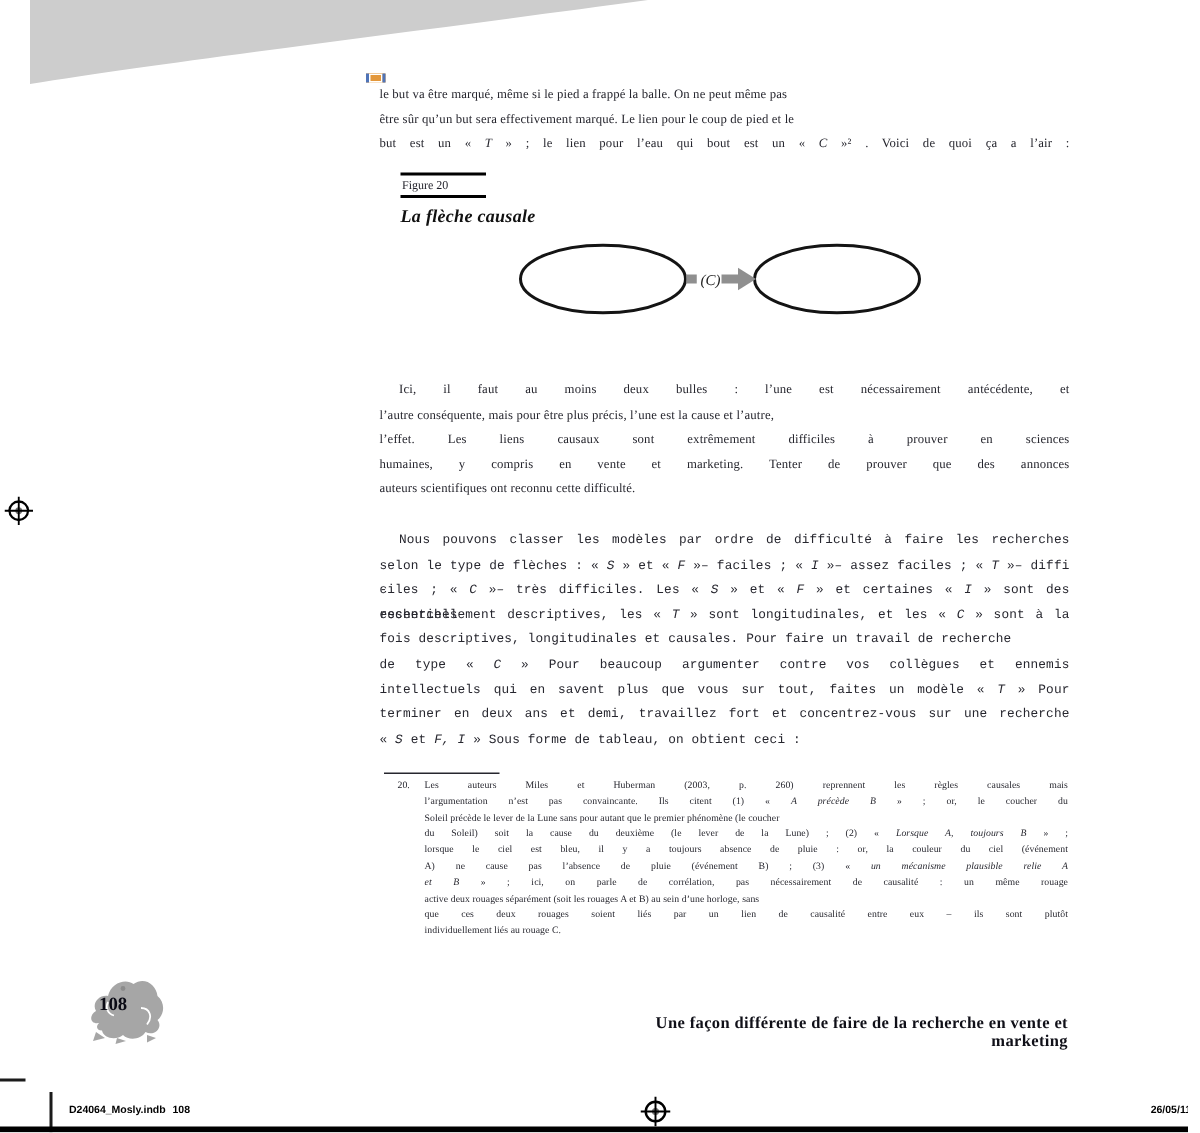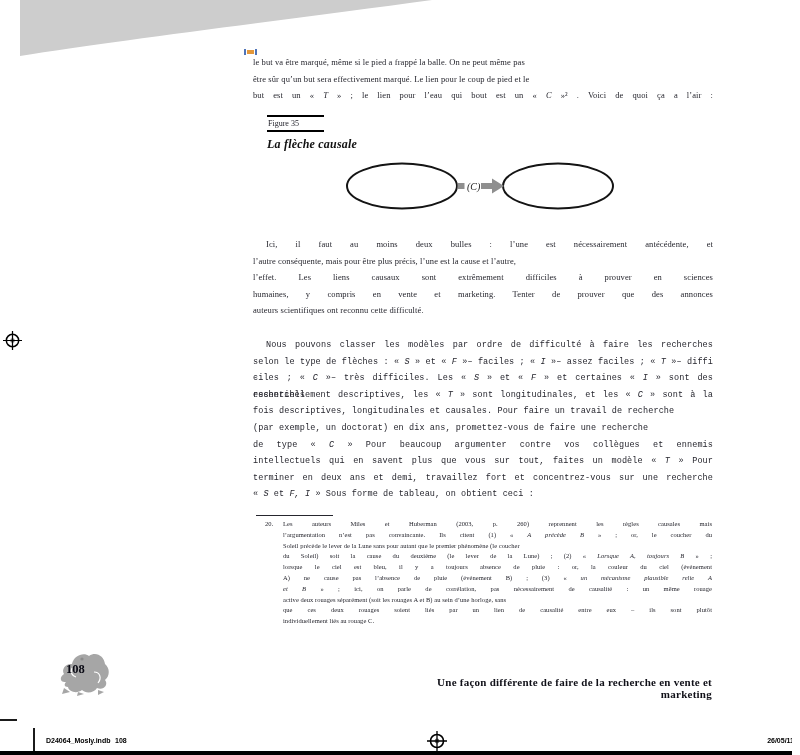--- a/index.html
+++ b/index.html
@@ -16,21 +16,21 @@
 
   
   .regmark{width:20px;height:20px;}
   #reg-left{left:3px;top:331px;}
   #reg-bottom{left:427px;top:731px;}
 
   
   .body-par{left:253px;width:460px;font-size:8.5px;letter-spacing:.1px;}
   .body-par .tl{height:16.62px;line-height:16.62px;white-space:nowrap;overflow:visible;}
   .body-par .tl.j{white-space:normal;text-align:justify;text-align-last:justify;}
-  .tl.ind{text-indent:13px;}
+  .tl.ind{text-indent:13px;margin-top:15px;}
   #para1{top:54px;}
   #para2{top:236px;}
   #para3{top:337px;font-family:Liberation Mono, monospace;}
 
   
   #figure-label{left:267px;top:115px;width:56px;border-top:2px solid #000;border-bottom:2px solid #000;
                 padding:2px 0 2px 1px;font-size:8px;color:#1d1d26;}
   #figure-title{left:267px;top:137px;font-size:12px;font-weight:bold;color:#111;letter-spacing:.2px;font-style:italic;}
 
   
@@ -80,21 +80,21 @@
       <circle cx="10" cy="10" r="2.4" fill="#000" opacity="0.55"></circle>
     </svg>
   </span>
 
   <div id="para1" class="abs body-par">
       <div class="tl">le but va être marqué, même si le pied a frappé la balle. On ne peut même pas</div>
       <div class="tl">être sûr qu’un but sera effectivement marqué. Le lien pour le coup de pied et le</div>
       <div class="tl j">but est un « <i>T</i> » ; le lien pour l’eau qui bout est un « <i>C</i> »² . Voici de quoi ça a l’air :</div>
     </div>
 
-  <div id="figure-label" class="abs">Figure 35</div>
+  <div id="figure-label" class="abs">Figure 20</div>
 
   <div id="figure-title" class="abs">La flèche causale</div>
 
   <svg id="diagram" class="abs" width="285" height="56" viewBox="0 0 285 56">
     <ellipse cx="62" cy="28" rx="55" ry="22.5" fill="#fff" stroke="#141414" stroke-width="2"></ellipse>
     <ellipse cx="218" cy="28" rx="55" ry="22.5" fill="#fff" stroke="#141414" stroke-width="2"></ellipse>
     <rect x="117.5" y="25" width="7" height="6" fill="#8f8f8f"></rect>
     <text x="127" y="32" font-family="Liberation Serif, serif" font-size="10" font-style="italic" fill="#222">(C)</text>
     <rect x="141" y="25" width="11" height="6" fill="#8f8f8f"></rect>
     <polygon points="152,20.5 164,28 152,35.5" fill="#8f8f8f"></polygon>
@@ -107,21 +107,20 @@
       <div class="tl j">humaines, y compris en vente et marketing. Tenter de prouver que des annonces</div>
       <div class="tl">auteurs scientifiques ont reconnu cette difficulté.</div>
     </div>
 
   <div id="para3" class="abs body-par">
       <div class="tl j ind">Nous pouvons classer les modèles par ordre de difficulté à faire les recherches</div>
       <div class="tl j">selon le type de flèches : « <i>S</i> » et « <i>F</i> »– faciles ; « <i>I</i> »– assez faciles ; « <i>T</i> »– diffi -</div>
       <div class="tl j">ciles ; « <i>C</i> »– très difficiles. Les « <i>S</i> » et « <i>F</i> » et certaines « <i>I</i> » sont des recherches</div>
       <div class="tl j">essentiellement descriptives, les « <i>T</i> » sont longitudinales, et les « <i>C</i> » sont à la</div>
       <div class="tl">fois descriptives, longitudinales et causales. Pour faire un travail de recherche</div>
-      <div class="tl">(par exemple, un doctorat) en dix ans, promettez-vous de faire une recherche</div>
       <div class="tl j">de type « <i>C</i> » Pour beaucoup argumenter contre vos collègues et ennemis</div>
       <div class="tl j">intellectuels qui en savent plus que vous sur tout, faites un modèle « <i>T</i> » Pour</div>
       <div class="tl j">terminer en deux ans et demi, travaillez fort et concentrez-vous sur une recherche</div>
       <div class="tl">« <i>S</i> et <i>F, I</i> » Sous forme de tableau, on obtient ceci :</div>
     </div>
 
   <div id="fn-rule" class="abs"></div>
 
   <div id="fn-num" class="abs">20.</div>
   <div id="footnote" class="abs">

